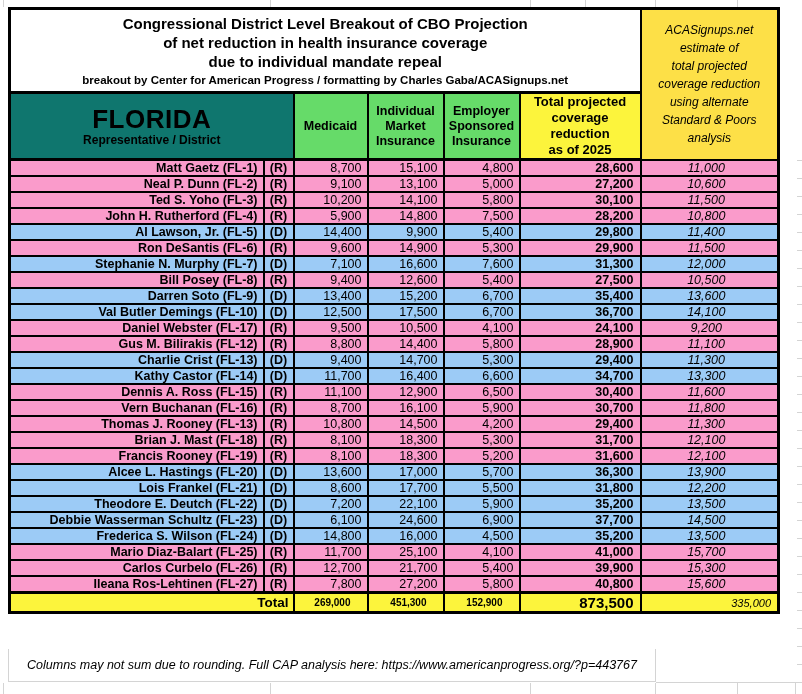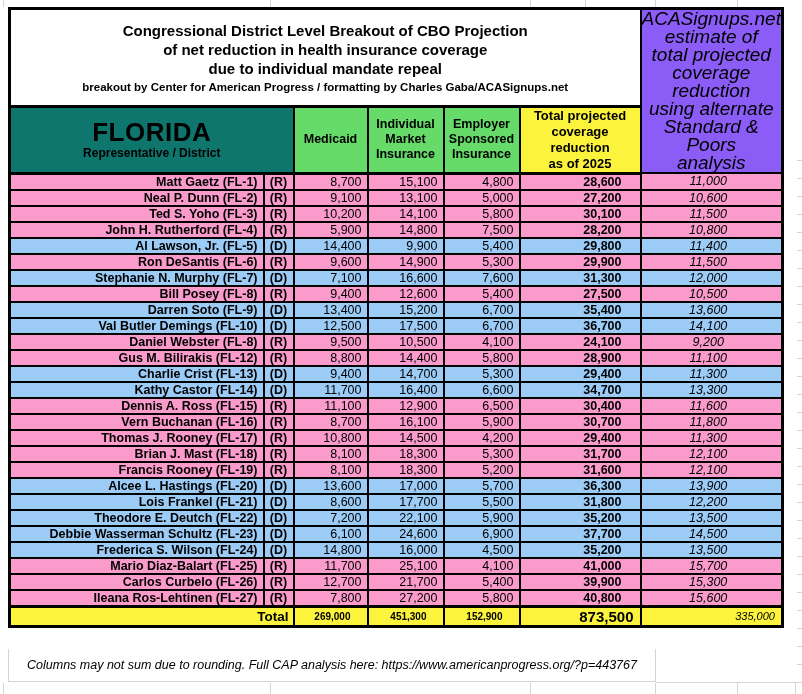--- a/index.html
+++ b/index.html
@@ -18,21 +18,21 @@
 
   table#main { position:absolute; left:8px; top:7px; border-collapse:collapse; table-layout:fixed; }
   #main td { border:2px solid var(--grid-border); overflow:hidden; }
   #main { border:3px solid var(--grid-border); }
 
   .title-cell { background:#fff; text-align:center; padding:4px 2px 3px 2px; border-bottom-width:3px !important; }
   .title-line { font-weight:bold; font-size:15px; line-height:19px; }
   .byline { font-weight:bold; font-size:11.5px; line-height:15px; margin-top:2px; }
 
   .acas-head {
-    background:#8b5cf6; text-align:center; font-style:italic; font-size:19px;
+    background:#fde047; text-align:center; font-style:italic; font-size:12px;
     line-height:18px; white-space:pre-line; vertical-align:middle;
   }
 
   .state-head { background:#0f766e; text-align:center; vertical-align:middle; height:50px; border-bottom-width:3px !important; }
   .state-name { font-weight:bold; font-size:26px; line-height:27px; letter-spacing:0.5px; }
   .state-sub { font-weight:bold; font-size:12px; line-height:14px; }
 
   .green-head {
     background:var(--head-green); font-weight:bold; font-size:12.5px; line-height:15px;
     text-align:center; vertical-align:middle; white-space:pre-line; border-bottom-width:3px !important;
@@ -41,21 +41,21 @@
     background:var(--cell-yellow); font-weight:bold; font-size:13px; line-height:16px;
     text-align:center; vertical-align:middle; white-space:pre-line; border-bottom-width:3px !important;
   }
 
   tr.rep td { background:var(--republican); }
   tr.dem td { background:var(--democrat); }
   #main tbody td { height:16px; font-size:12.5px; line-height:14px; vertical-align:middle; }
   td.cell-name  { font-weight:bold; text-align:right; padding-right:5px; }
   td.cell-party { font-weight:bold; text-align:center; }
   td.cell-num   { text-align:right; padding-right:5px; }
-  td.cell-total { font-weight:bold; text-align:right; padding-right:18px; font-size:13.5px; }
+  td.cell-total { font-weight:bold; text-align:right; padding-right:6px; font-size:13.5px; }
   td.cell-acas  { font-style:italic; text-align:center; padding-right:6px; }
 
   tfoot td { background:var(--cell-yellow); height:20px; border-top-width:3px !important; vertical-align:middle; }
   .total-label { font-weight:bold; text-align:right; font-size:13.5px; padding-right:4px; }
   .total-num   { font-weight:bold; text-align:right; font-size:10px; padding-right:16px; }
   .total-grand { font-weight:bold; text-align:right; font-size:15px; padding-right:6px; }
   .total-acas  { font-style:italic; text-align:right; font-size:11px; padding-right:6px; }
 
   #footer-note {
     position:absolute; left:8px; top:649px; width:648px; height:33px;
@@ -213,21 +213,21 @@
         <tr class="dem">
           <td class="cell-name">Val Butler Demings (FL-10)</td>
           <td class="cell-party">(D)</td>
           <td class="cell-num">12,500</td>
           <td class="cell-num">17,500</td>
           <td class="cell-num">6,700</td>
           <td class="cell-total">36,700</td>
           <td class="cell-acas">14,100</td>
         </tr>
         <tr class="rep">
-          <td class="cell-name">Daniel Webster (FL-8)</td>
+          <td class="cell-name">Daniel Webster (FL-17)</td>
           <td class="cell-party">(R)</td>
           <td class="cell-num">9,500</td>
           <td class="cell-num">10,500</td>
           <td class="cell-num">4,100</td>
           <td class="cell-total">24,100</td>
           <td class="cell-acas">9,200</td>
         </tr>
         <tr class="rep">
           <td class="cell-name">Gus M. Bilirakis (FL-12)</td>
           <td class="cell-party">(R)</td>
@@ -267,21 +267,21 @@
         <tr class="rep">
           <td class="cell-name">Vern Buchanan (FL-16)</td>
           <td class="cell-party">(R)</td>
           <td class="cell-num">8,700</td>
           <td class="cell-num">16,100</td>
           <td class="cell-num">5,900</td>
           <td class="cell-total">30,700</td>
           <td class="cell-acas">11,800</td>
         </tr>
         <tr class="rep">
-          <td class="cell-name">Thomas J. Rooney (FL-17)</td>
+          <td class="cell-name">Thomas J. Rooney (FL-13)</td>
           <td class="cell-party">(R)</td>
           <td class="cell-num">10,800</td>
           <td class="cell-num">14,500</td>
           <td class="cell-num">4,200</td>
           <td class="cell-total">29,400</td>
           <td class="cell-acas">11,300</td>
         </tr>
         <tr class="rep">
           <td class="cell-name">Brian J. Mast (FL-18)</td>
           <td class="cell-party">(R)</td>

